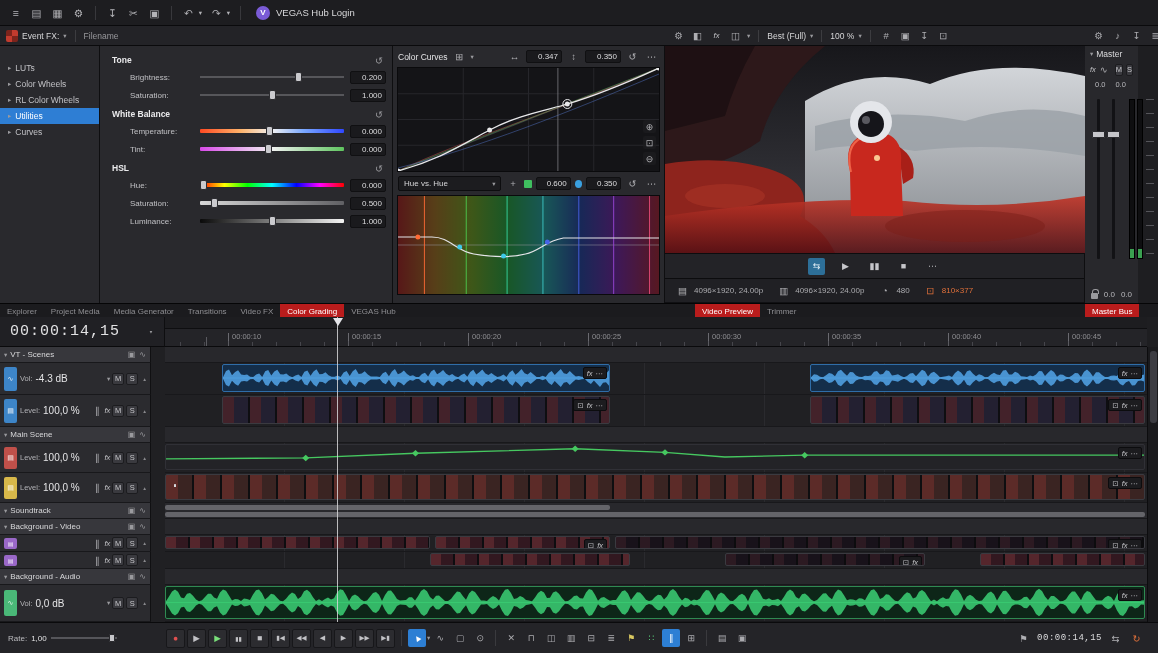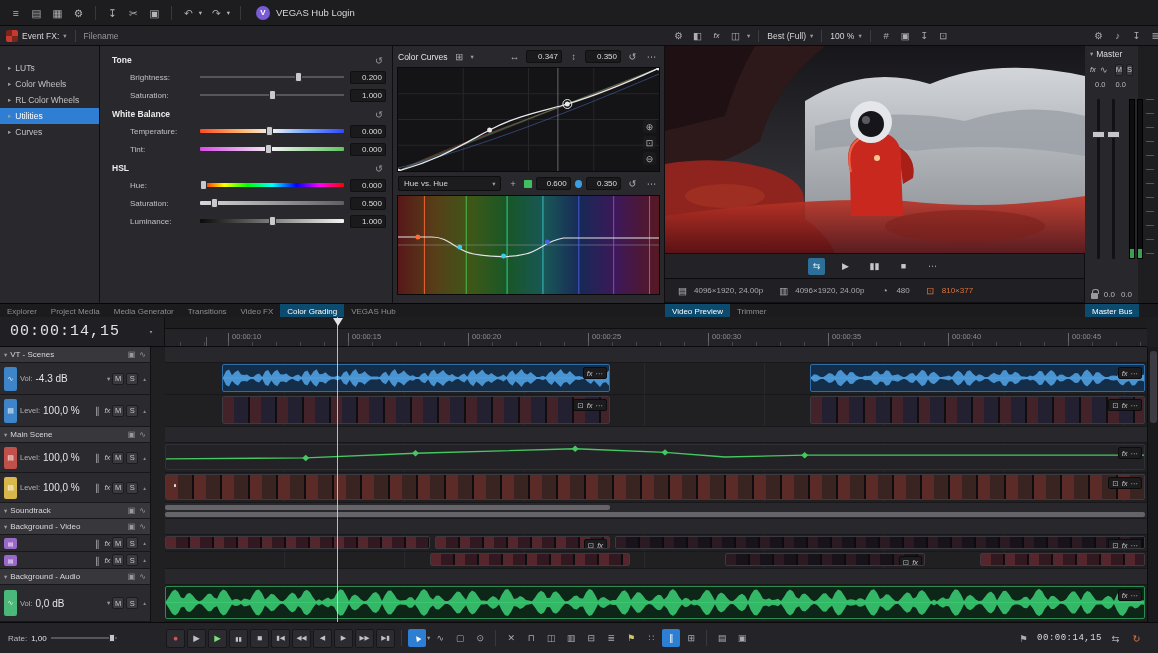--- a/index.html
+++ b/index.html
@@ -74,21 +74,21 @@
 .mt{position:absolute;top:4px;bottom:4px;width:6px;background:#0e0e10;border:1px solid #000}
 .mt::after{content:"";position:absolute;left:0;right:0;bottom:0;height:9px;background:#3aa050}
 .mt-scale{position:absolute;left:61px;top:4px;bottom:4px;width:8px;background-image:repeating-linear-gradient(180deg,#55555a 0 1px,transparent 1px 14px)}
 .ms-bottom{position:absolute;left:0;right:0;bottom:4px;display:flex;align-items:center;padding:0 6px;gap:6px;font-size:8px;color:#b8b8bc}
 .lock{position:relative;width:8px;height:6px;background:#9a9a9e;border-radius:1px;margin-top:3px}
 .lock::before{content:"";position:absolute;left:1px;top:-4px;width:5px;height:4px;border:1px solid #9a9a9e;border-bottom:none;border-radius:3px 3px 0 0}
 
 .tabs{position:absolute;top:303px;left:0;width:1158px;height:14px;background:#1b1b1e;border-top:1px solid #050506}
 .tabgrp{position:absolute;top:0;display:flex;height:14px}
 .tab{height:14px;display:flex;align-items:center;padding:0 7px;font-size:8px;color:#8e8e92;white-space:nowrap}
-.tab.active{background:#0c4a6e;color:#fff}
+.tab.active{background:#b91c1c;color:#fff}
 
 .tl-timecode{position:absolute;left:0;top:317px;width:165px;height:30px;background:#202024;border-bottom:1px solid #0a0a0c;border-right:1px solid #0e0e10;display:flex;align-items:center;padding:0 10px;color:#e2e2e4;font-family:"Liberation Mono",monospace;font-size:15px;letter-spacing:1px}
 .tl-ruler{position:absolute;left:165px;top:317px;width:982px;height:30px;background:#242428;border-bottom:1px solid #0a0a0c;overflow:hidden}
 .marker-strip{position:absolute;top:0;left:0;right:0;height:12px;background:#1d1d20;border-bottom:1px solid #0e0e10}
 .tick-minor{position:absolute;left:0;right:0;bottom:0;height:4px;background-image:repeating-linear-gradient(90deg,#46464c 0 1px,transparent 1px 24px);background-position-x:15px}
 .tick-major{position:absolute;left:0;right:0;bottom:0;height:9px;background-image:repeating-linear-gradient(90deg,#5a5a60 0 1px,transparent 1px 120px);background-position-x:63px}
 .ruler-label{position:absolute;bottom:5px;font-size:7.5px;color:#8e8e92;border-left:1px solid #6a6a70;padding-left:3px;line-height:8px}
 .tl-rows{position:absolute;left:0;top:347px;width:1158px;height:275px;background:#202023}
 .trow{position:absolute;left:0;width:1158px}
 .thead{position:absolute;left:0;top:0;bottom:0;width:151px;background:#2b2b2f;border-bottom:1px solid #18181b;border-right:1px solid #101012;display:flex;align-items:center;gap:3px;padding:0 4px}
@@ -467,21 +467,21 @@
   <div class="tabs">
     <div class="tabgrp" style="left:0">
       <span class="tab">Explorer</span>
       <span class="tab">Project Media</span>
       <span class="tab">Media Generator</span>
       <span class="tab">Transitions</span>
       <span class="tab">Video FX</span>
       <span class="tab active">Color Grading</span>
       <span class="tab">VEGAS Hub</span>
     </div>
-    <div class="tabgrp" style="left:665px">
+    <div class="tabgrp" style="left:695px">
       <span class="tab active">Video Preview</span>
       <span class="tab">Trimmer</span>
     </div>
     <div class="tabgrp" style="left:1085px">
       <span class="tab active">Master Bus</span>
     </div>
   </div>
 
   <div class="tl-timecode">
     <span>00:00:14,15</span>

